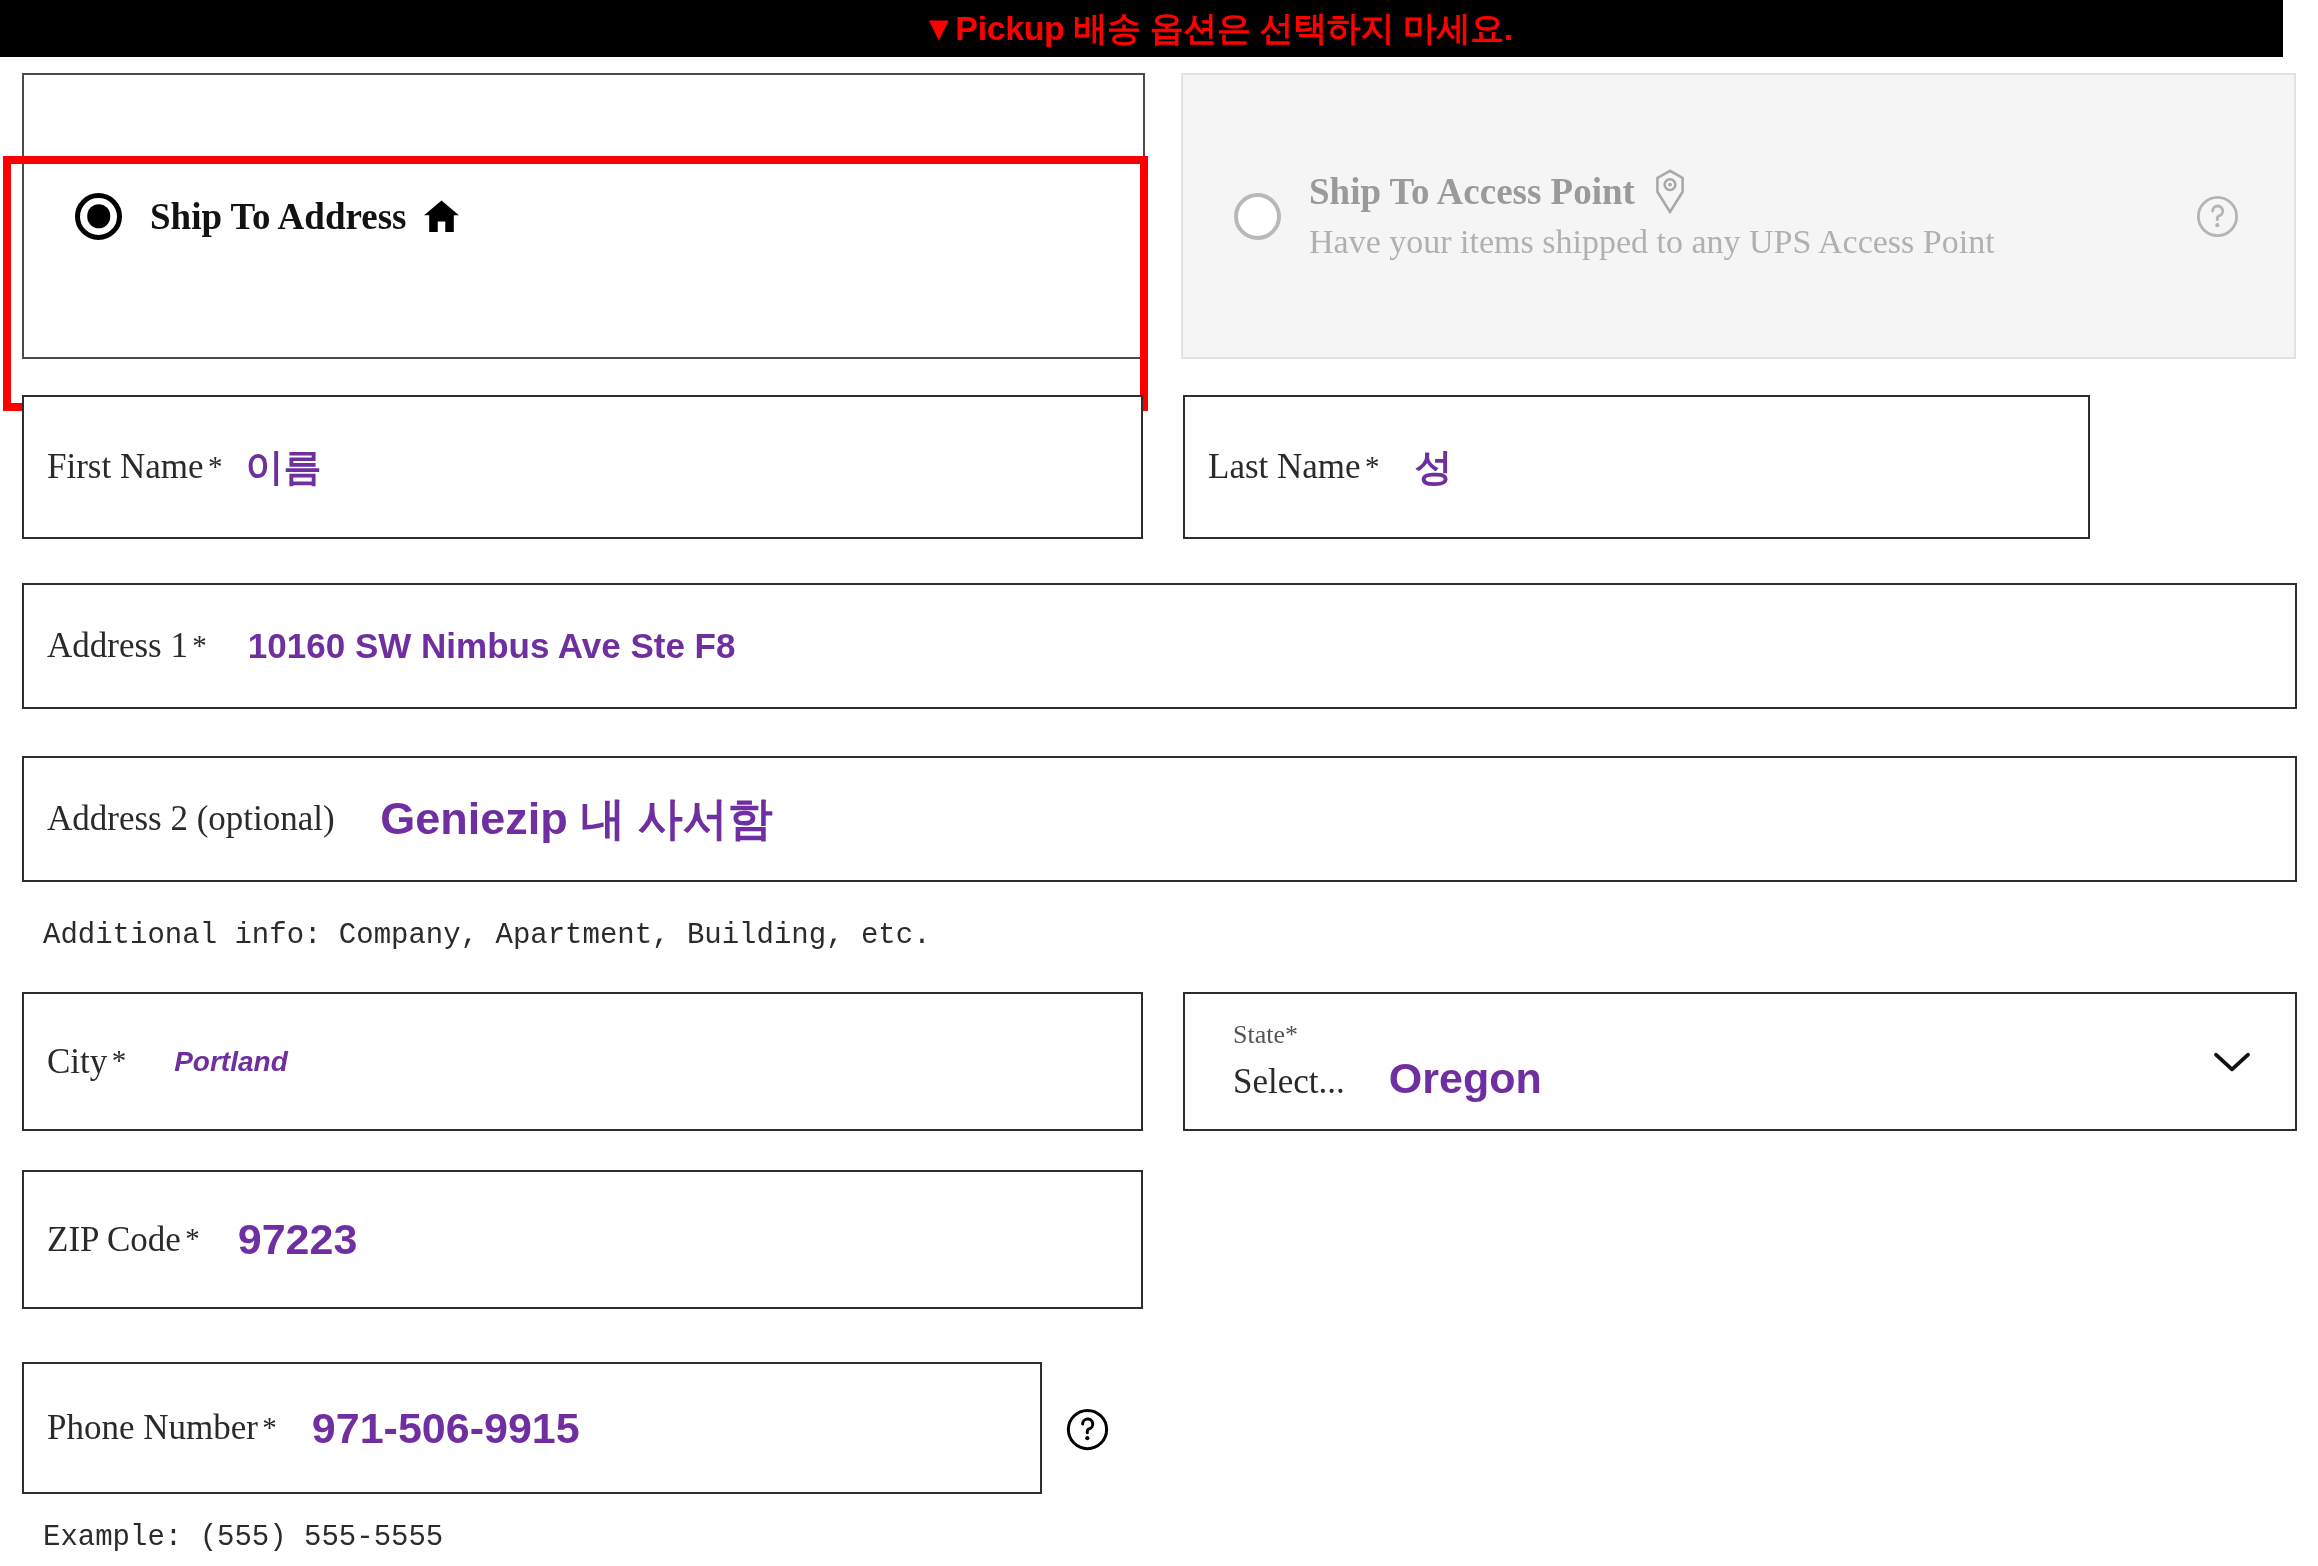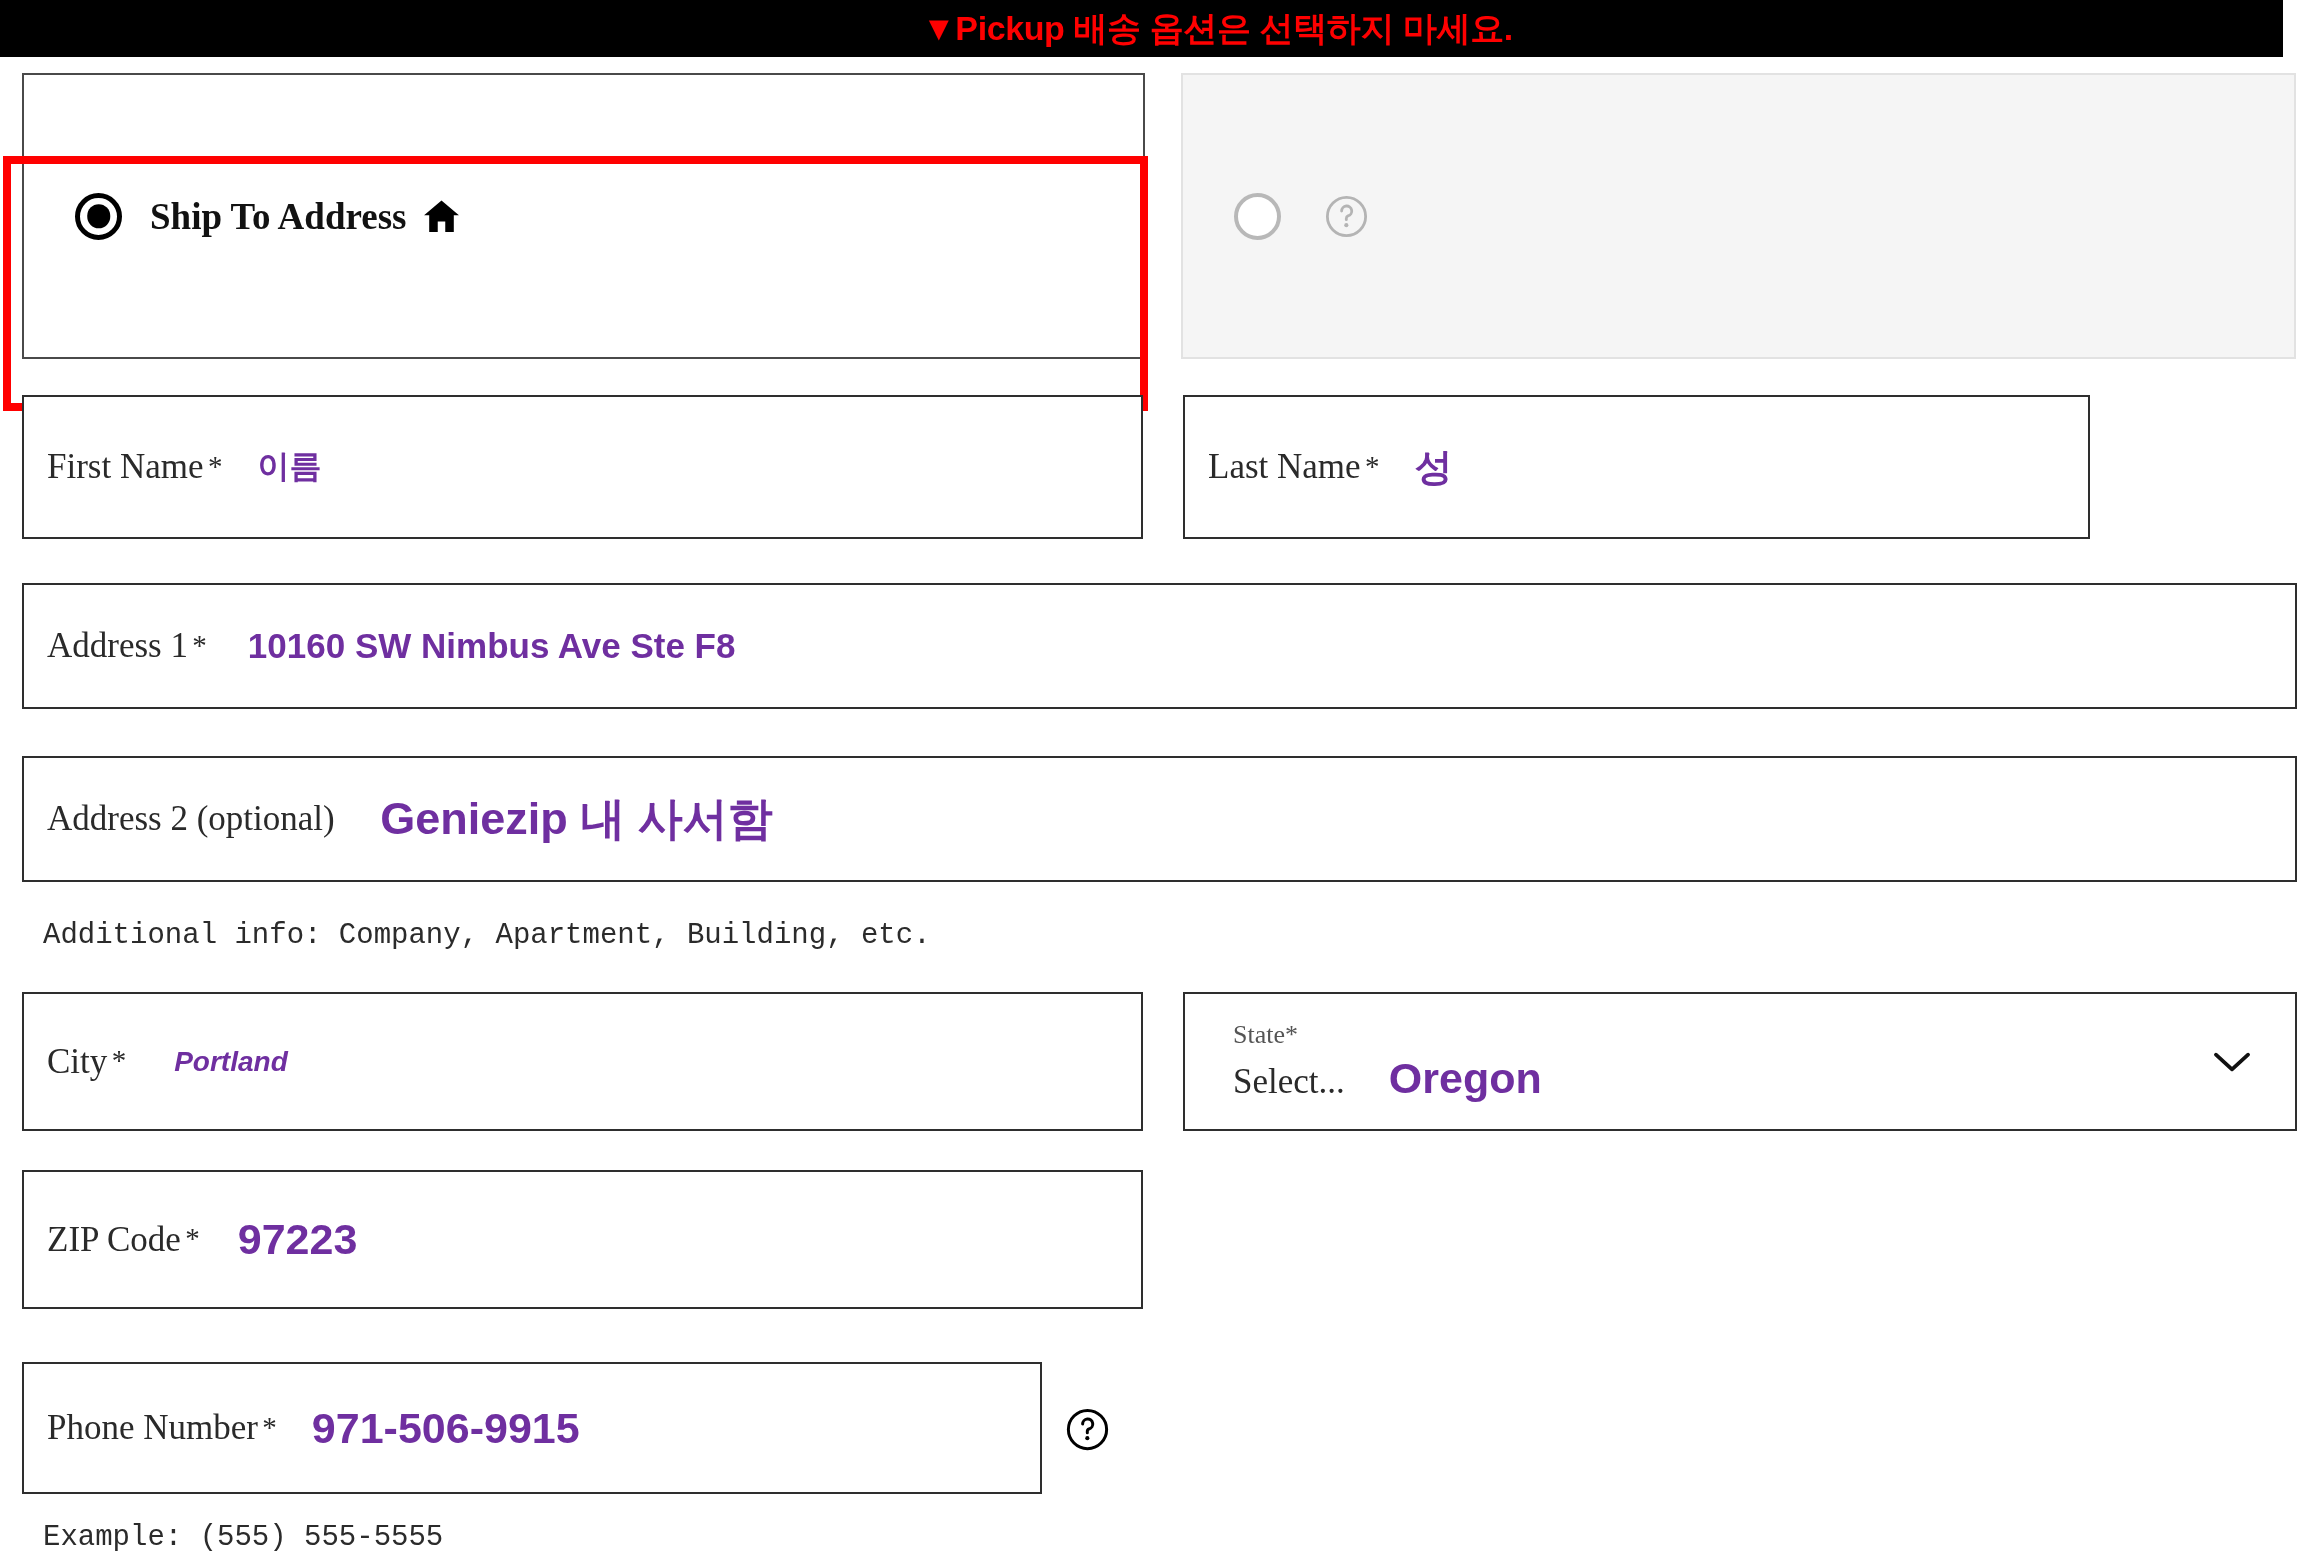--- a/index.html
+++ b/index.html
@@ -186,21 +186,21 @@
   }
   .chevron {
     position: absolute;
     right: 44px;
     top: 50%;
     transform: translateY(-50%);
   }
   .chevron svg { display: block; }
 
   
-  #a-first  { font-size: 32px; margin-left: 35px; }
+  #a-first  { font-size: 38px; margin-left: 23px; }
   #a-last   { font-size: 38px; margin-left: 35px; }
   #a-addr1  { font-size: 35px; margin-left: 41px; }
   #a-addr2  { font-size: 45px; margin-left: 41px; }
   #a-city   { font-size: 28px; margin-left: 48px; font-style: italic; }
   #a-state  { font-size: 43px; margin-left: 44px; }
   #a-zip    { font-size: 43px; margin-left: 38px; }
   #a-phone  { font-size: 43px; margin-left: 35px; }
 
   .phone-help {
     position: absolute;
@@ -233,20 +233,33 @@
           </svg>
         </span>
       </div>
     </div>
   </div>
 
   <div class="opt-card right">
     <div class="radio-wrap">
       <div class="radio off"></div>
     </div>
+    <div class="opt-body">
+      <div class="opt-title-row">
+        <span class="opt-title">Ship To Access Point</span>
+        <span class="icon-pin">
+          <svg width="40" height="45" viewBox="0 0 24 30">
+            <path d="M12 1.2 3.6 6v9.2L12 28.6l8.4-13.4V6z" fill="none" stroke="#a8a8a8" stroke-width="1.7"></path>
+            <circle cx="12" cy="10.4" r="3.6" fill="none" stroke="#a8a8a8" stroke-width="1.7"></circle>
+            <circle cx="12" cy="10.4" r="1.3" fill="#a8a8a8"></circle>
+          </svg>
+        </span>
+      </div>
+      <div class="opt-desc">Have your items shipped to any UPS Access Point</div>
+    </div>
     <div class="help-icon">
       <svg width="45" height="45" viewBox="0 0 24 24">
         <circle cx="12" cy="12" r="10.2" fill="none" stroke="#b4b4b4" stroke-width="1.5"></circle>
         <path d="M9.4 9.1a2.7 2.7 0 1 1 3.4 2.6c-.6.2-.9.7-.9 1.3v.7" fill="none" stroke="#b4b4b4" stroke-width="1.5" stroke-linecap="round"></path>
         <circle cx="11.9" cy="16.6" r="1.1" fill="#b4b4b4"></circle>
       </svg>
     </div>
   </div>
 
   <div class="red-highlight"></div>

